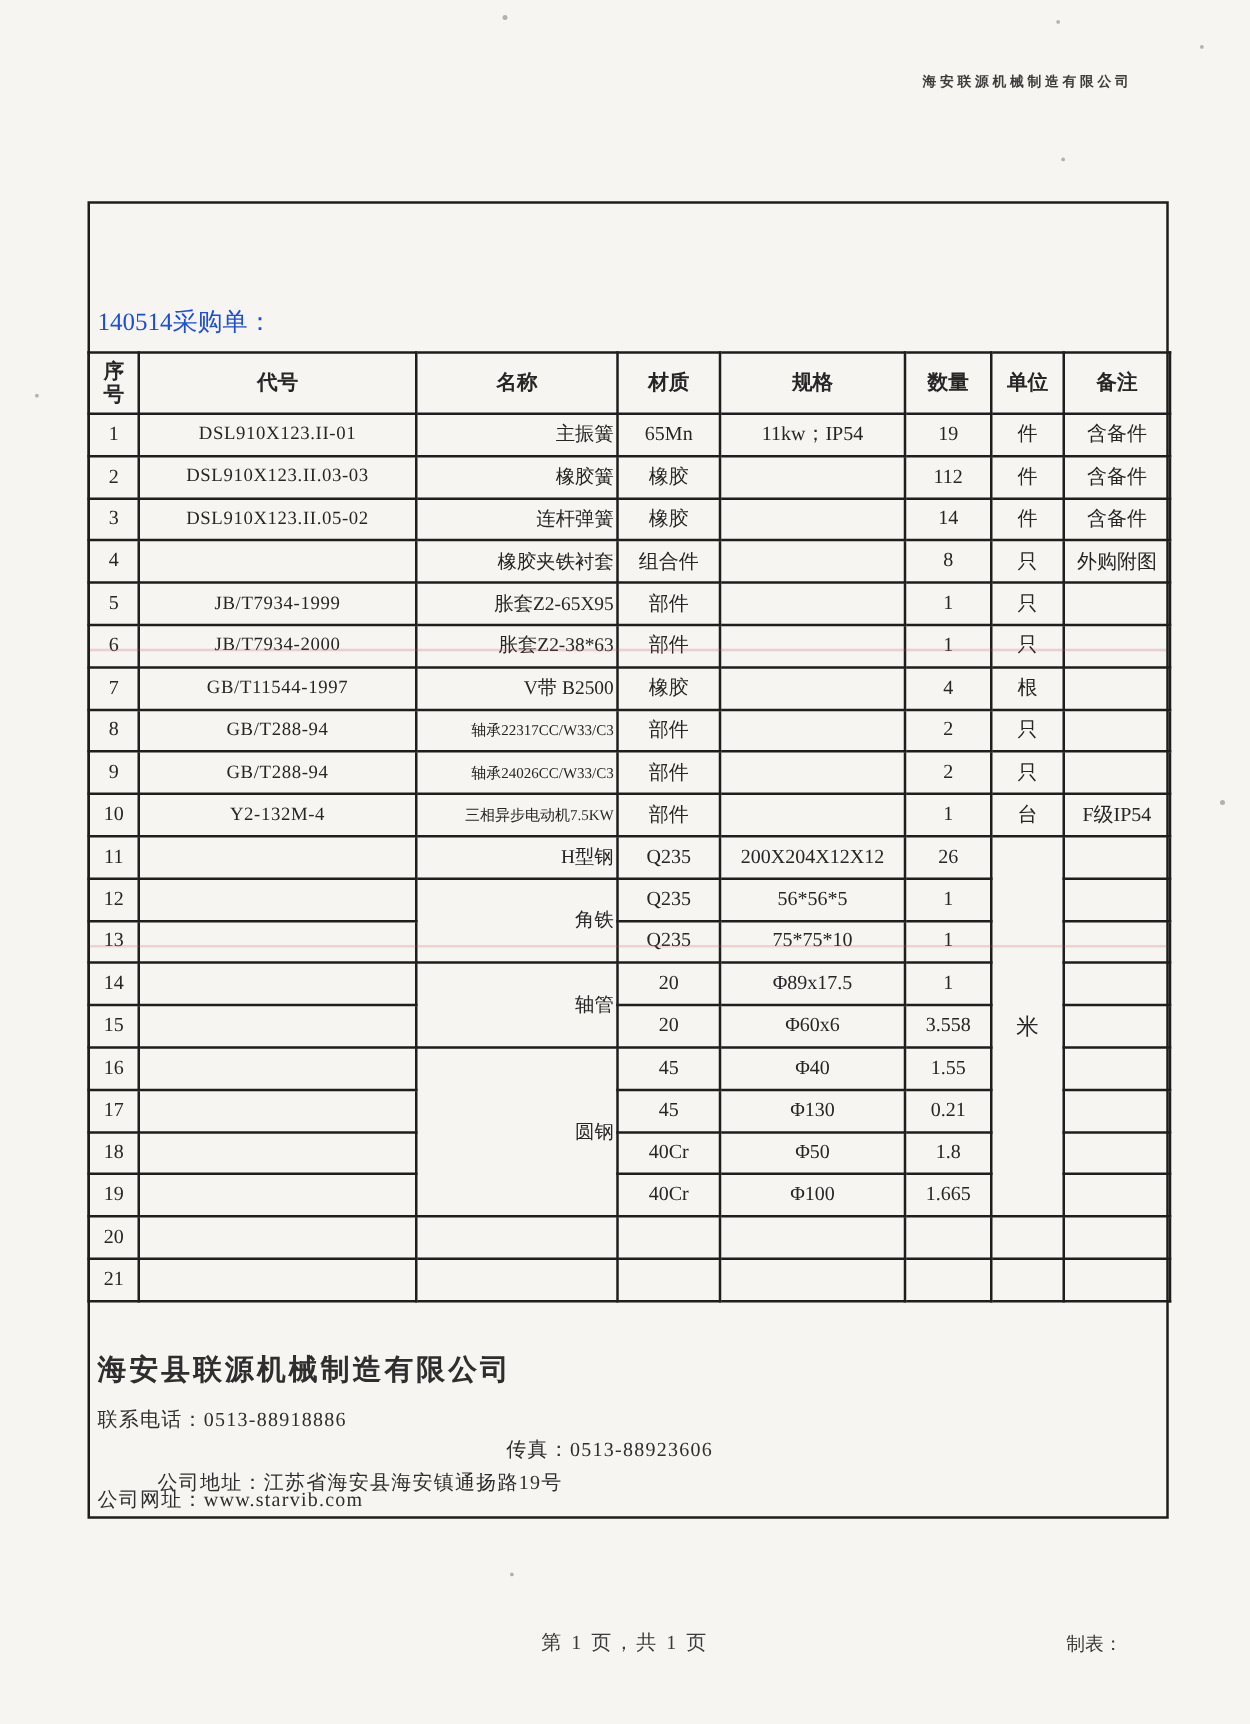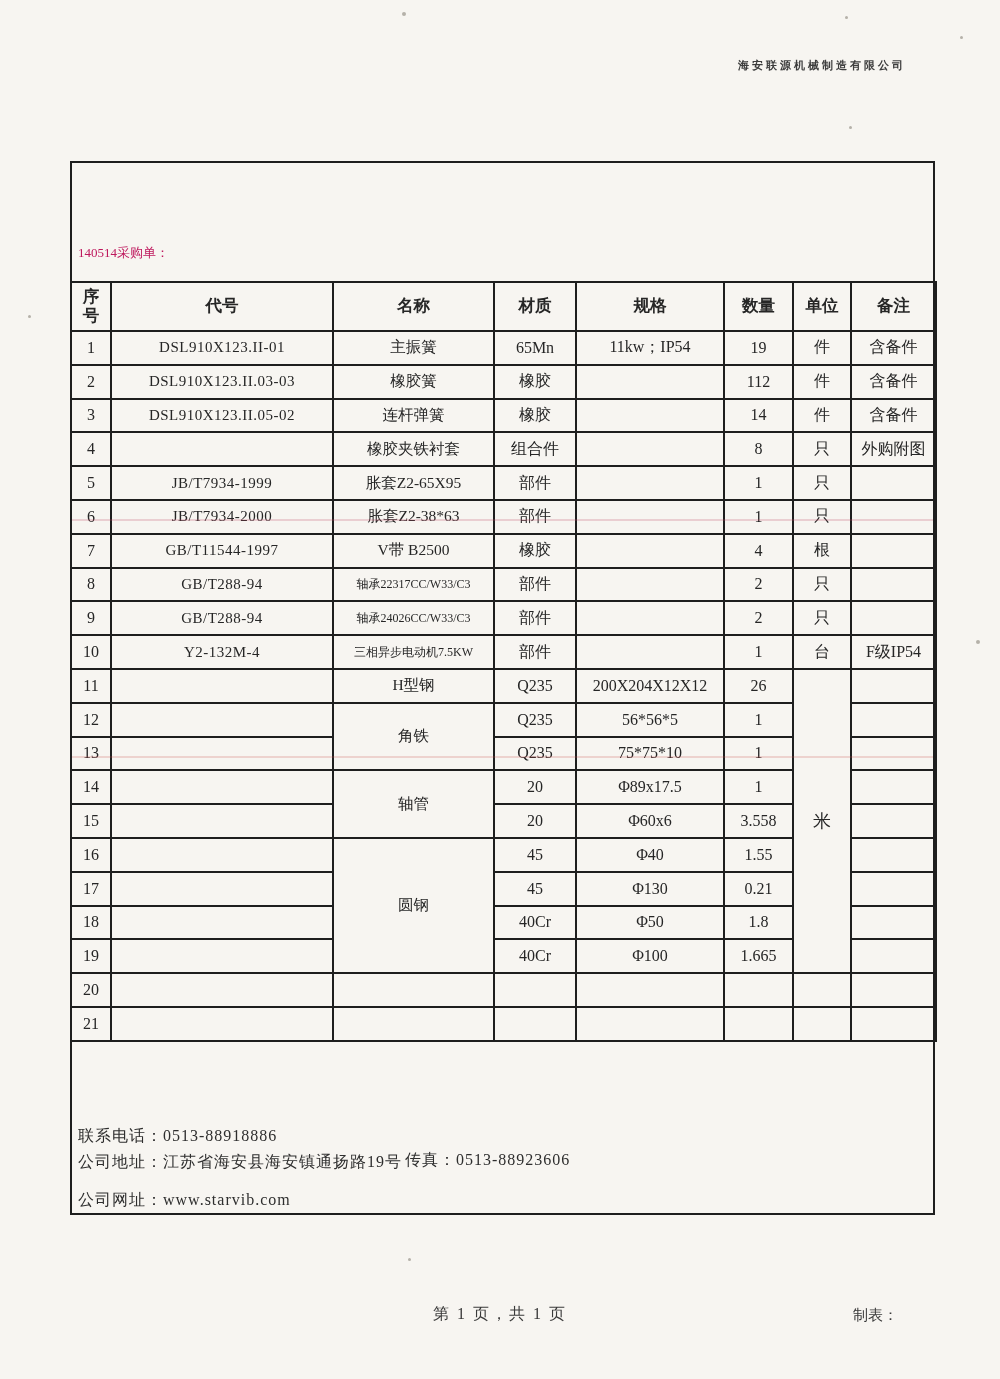--- a/index.html
+++ b/index.html
@@ -20,49 +20,49 @@
   }
 
   .outer-box {
     position:absolute; left:70px; top:161px;
     width:865px; height:1054px;
     border:2px solid #1e1e1e; box-sizing:border-box;
   }
 
   .doc-title {
     position:absolute; left:78px; top:244px;
-    font-size:13px; color:#be185d;
+    font-size:20px; color:#1d4ed8;
   }
 
   table.doc-table {
     position:absolute; left:70px; top:281px;
     width:865px; table-layout:fixed; border-collapse:collapse;
     font-family:"Liberation Serif","DejaVu Serif",serif;
     color:#262626;
   }
   .doc-table th, .doc-table td {
     border:2px solid #1e1e1e;
     text-align:center; vertical-align:middle;
     padding:0 2px; overflow:hidden;
   }
   .doc-table thead tr { height:49px; }
   .doc-table tbody tr { height:33.8px; }
   .doc-table th { font-size:16.5px; font-weight:bold; white-space:pre-line; line-height:1.15; }
   .doc-table td { font-size:16px; }
   td.cell-code { font-size:15px; letter-spacing:0.5px; }
-  td.cell-name { font-size:15.5px; }
+  td.cell-name { font-size:15.5px;text-align:right; }
   td.small-text { font-size:12px; letter-spacing:0; }
   td.cell-unit-merged { font-size:18px; }
 
   .footer-block { position:absolute; left:78px; color:#2e2e2e; }
   .footer-company { top:1080px; font-size:23px; font-weight:bold; letter-spacing:2.5px; }
   .footer-line { font-size:16px; letter-spacing:1px; }
   .footer-phone-line { top:1126px; width:780px; }
   .footer-fax { position:absolute; left:327px; top:0;margin-top:24px; }
-  .footer-address { top:1152px; }
+  .footer-address { top:1176px;margin-left:48px; }
   .footer-website { top:1190px; }
 
   .page-footer-pagination {
     position:absolute; left:0; top:1304px; width:1000px;
     text-align:center; font-size:16px; letter-spacing:2px; color:#3a3a3a;
   }
   .page-footer-tabulator {
     position:absolute; left:853px; top:1306px;
     font-size:15px; color:#3a3a3a;
   }
@@ -309,20 +309,21 @@
         <td class="cell-name"></td>
         <td></td>
         <td></td>
         <td></td>
         <td></td>
         <td></td>
       </tr>
     </tbody>
   </table>
 
+  <div class="footer-block footer-company">海安县联源机械制造有限公司</div>
 
   <div class="footer-block footer-line footer-phone-line">
     <span>联系电话：</span><span>0513-88918886</span>
     <span class="footer-fax"><span>传真：</span><span>0513-88923606</span></span>
   </div>
 
   <div class="footer-block footer-line footer-address">
     <span>公司地址：</span><span>江苏省海安县海安镇通扬路19号</span>
   </div>
 

